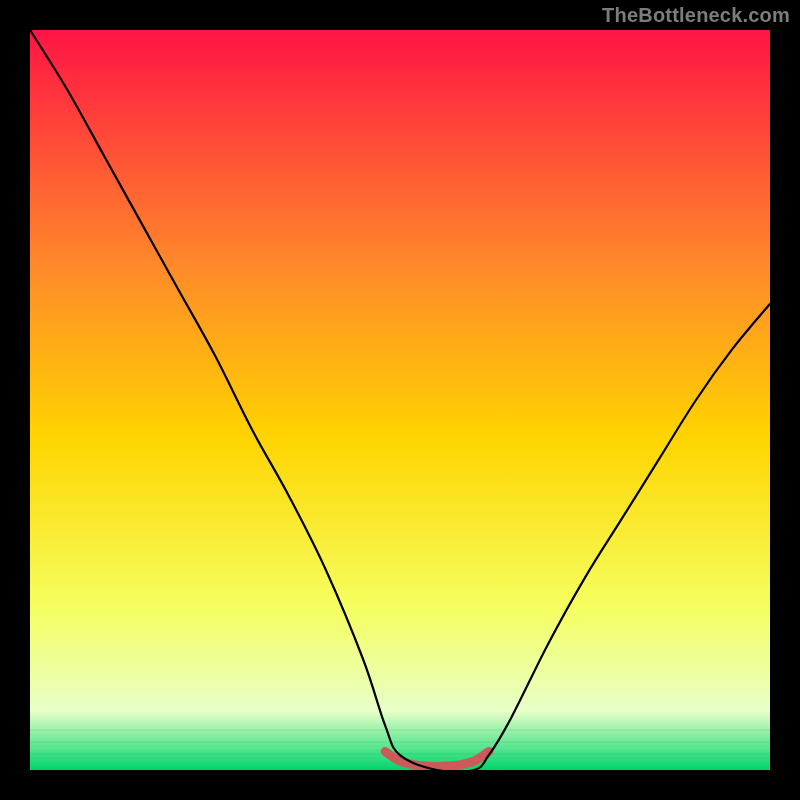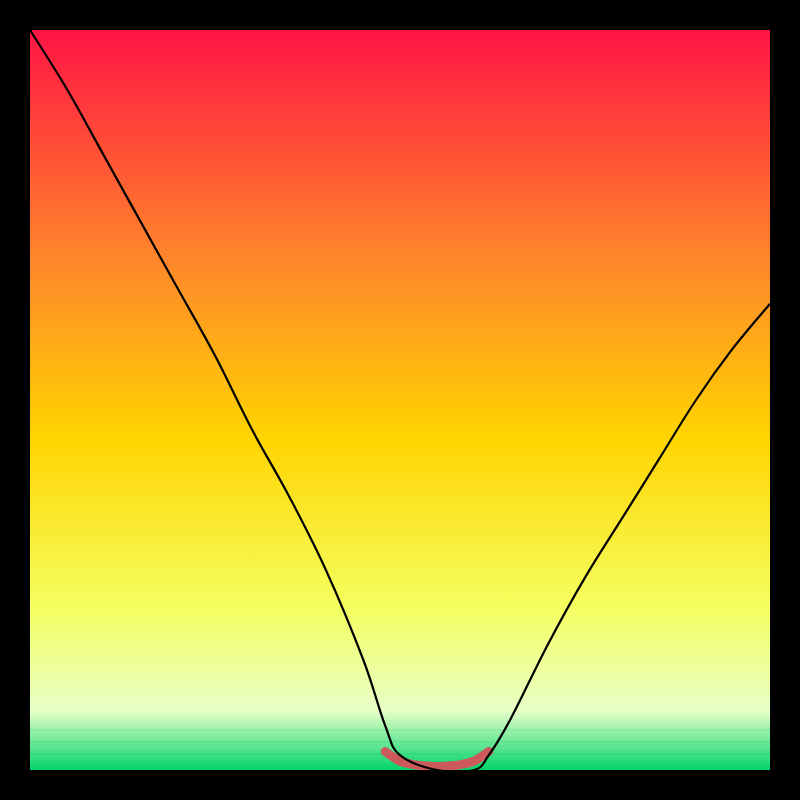--- a/index.html
+++ b/index.html
@@ -49,20 +49,21 @@
     font-size: 20px;
     font-weight: 600;
     letter-spacing: 0.2px;
   }
 </style>
 </head>
 <body>
 
 <div class="frame">
 
+  <div class="watermark">TheBottleneck.com</div>
 
   <div class="plot-area">
 
     <svg class="spectrum" viewBox="0 0 740 740" preserveAspectRatio="none">
       <defs>
         <linearGradient id="spec" x1="0" y1="0" x2="0" y2="1">
           <stop offset="0.00" stop-color="#ff1444"></stop>
           <stop offset="0.32" stop-color="#ff8a2a"></stop>
           <stop offset="0.55" stop-color="#ffd400"></stop>
           <stop offset="0.78" stop-color="#f5ff60"></stop>

